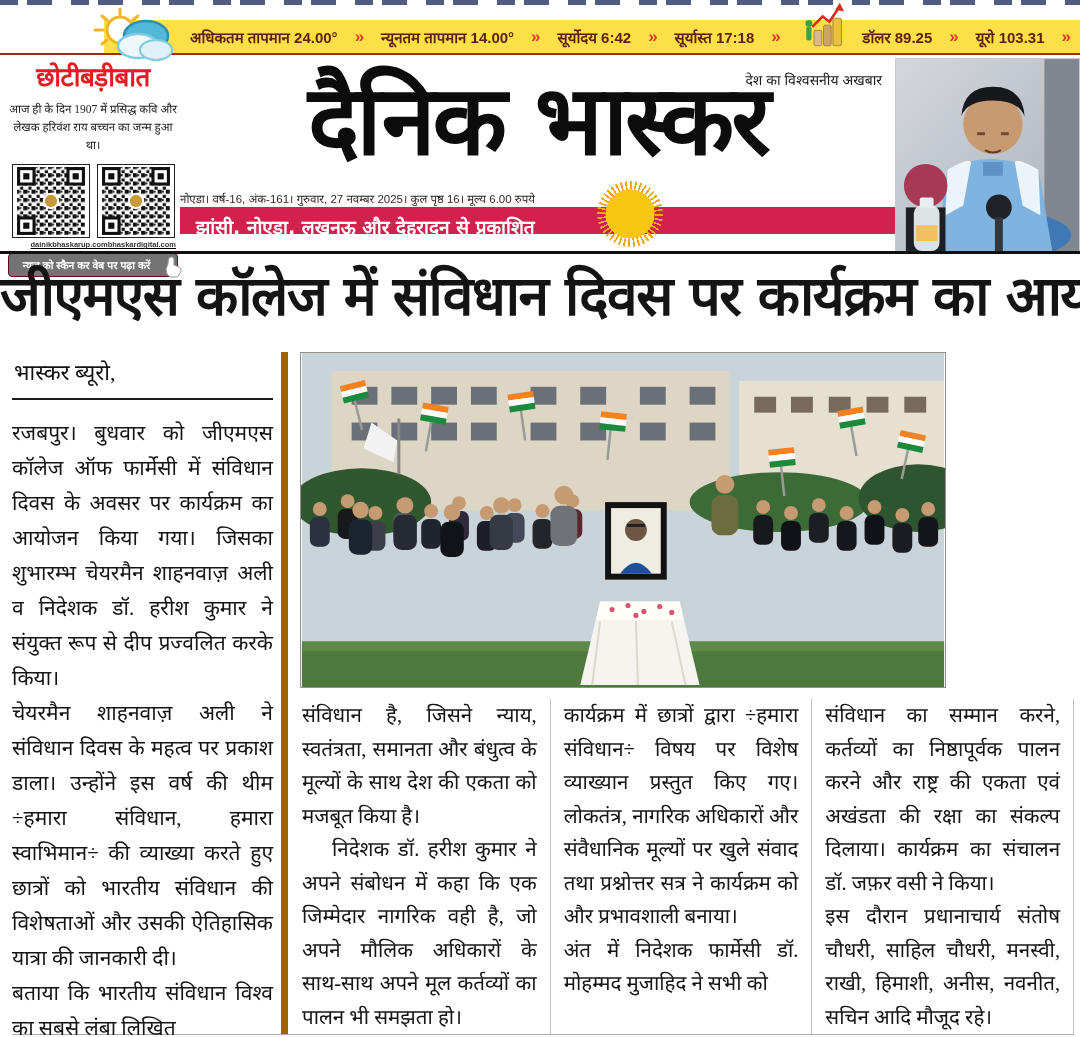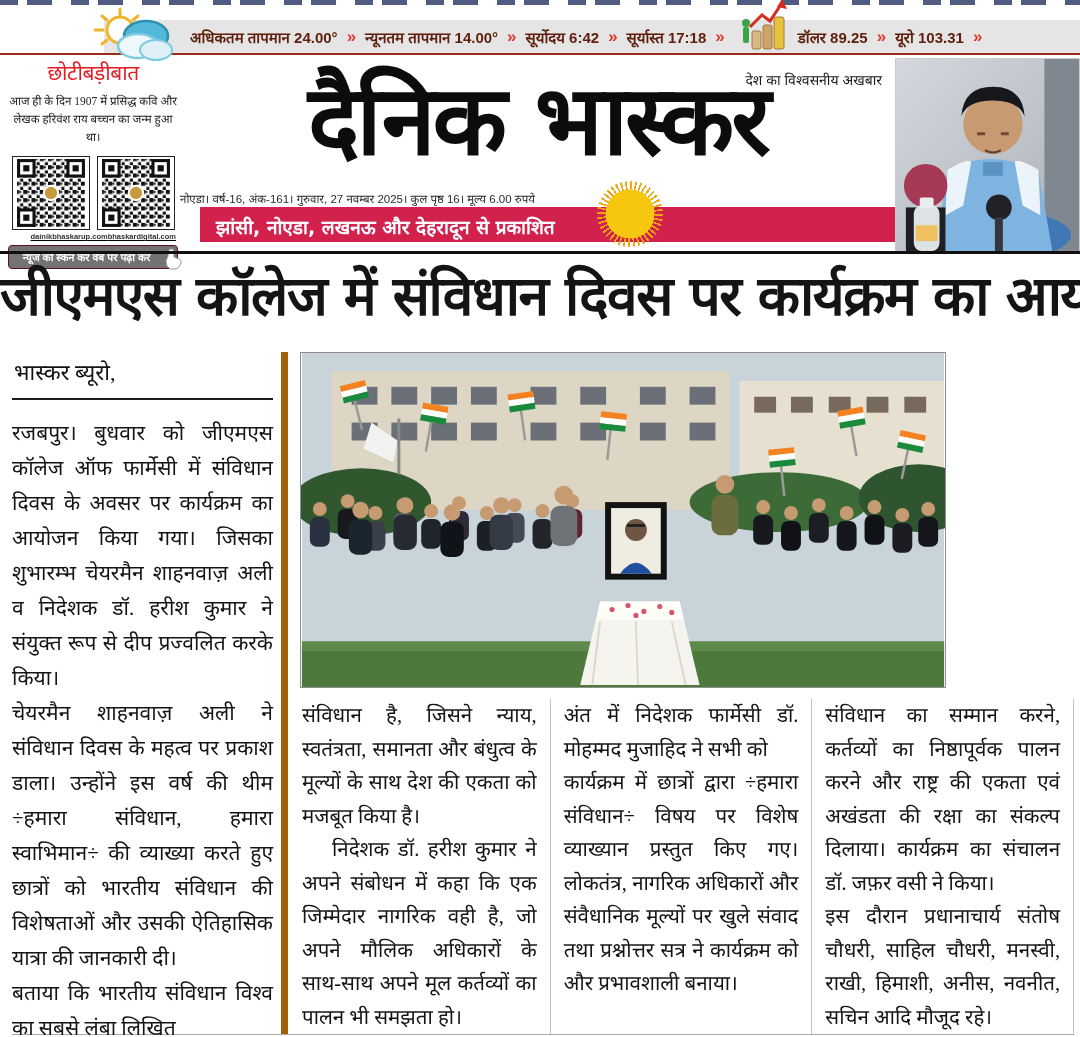--- a/index.html
+++ b/index.html
@@ -8,55 +8,55 @@
           font-family:"Liberation Serif","DejaVu Serif",serif; margin:0 auto; }
 
   
   .top-clip { position:absolute; top:0; left:0; right:0; height:8px;
     background:
       repeating-linear-gradient(90deg,#253463 0 18px,transparent 18px 27px,#253463 27px 52px,transparent 52px 71px),
       linear-gradient(#fff,#fff);
     background-size:100% 5px,100% 100%; background-repeat:no-repeat; opacity:.8; }
 
   
-  .info-bar { position:absolute; top:20px; left:104px; right:0; height:33px; background:#e5e5e5;
+  .info-bar { position:absolute; top:20px; left:104px; right:0; height:33px; background:#fde047;
       display:flex; align-items:center; padding-left:86px;
-      font-family:"Liberation Sans","DejaVu Sans",sans-serif; }
+      font-family:"Liberation Sans","DejaVu Sans",sans-serif;gap:8px; }
   .bar-underline { position:absolute; top:53px; left:0; right:0; height:2px; background:#9c2a16; }
   .ib-item { font-size:15px; font-weight:bold; color:#5e1f0c; white-space:nowrap; }
   .ib-sep { color:#e2372b; font-weight:bold; font-size:17px; margin:0 9px; }
   .weather-icon { position:absolute; left:-18px; top:-14px; width:96px; height:58px; z-index:4; }
   .market-icon { width:52px; height:58px; margin:-22px 8px 0 4px; }
 
   
   .left-box { position:absolute; left:8px; top:58px; width:170px; font-family:"Liberation Sans","DejaVu Sans",sans-serif; }
-  .lb-title { color:#e41c23; font-size:21px; font-weight:normal; text-align:center; letter-spacing:-.5px; }
+  .lb-title { color:#e41c23; font-size:26px; font-weight:bold; text-align:center; letter-spacing:-.5px; }
   .lb-body  { margin-top:7px; font-size:11.5px; line-height:1.55; text-align:center; color:#1d1d1d;
               font-family:"Liberation Serif",serif; }
   .qr-row { display:flex; gap:7px; margin-top:10px; justify-content:center; }
   .qr { width:78px; height:74px; background:#fff; border:1px solid #222; }
   .qr-labels { display:flex; justify-content:flex-end; margin-top:2px; padding:0 2px;text-decoration:underline; }
   .qr-labels span { font-size:7.5px; color:#333; font-weight:bold; }
   .lb-banner { position:relative; margin-top:4px; background:#737373; border-radius:4px;
       color:#fff; font-size:10.5px; font-weight:bold; text-align:center; padding:4px 18px 4px 5px;
       border:1px solid #5f0f22; }
   .hand-icon { position:absolute; right:-6px; top:-2px; width:22px; height:26px; }
 
   
   .masthead { position:absolute; left:180px; top:58px; width:716px; height:192px; }
   .tagline { position:absolute; top:12px; right:14px; font-size:14px; color:#1a1a1a;
              font-family:"Liberation Sans",sans-serif; }
   .mast-title { position:absolute; top:2px; left:0; right:0; text-align:center; white-space:nowrap;
       font-family:"DejaVu Sans","Liberation Sans",sans-serif; font-weight:900; font-size:97px;
       letter-spacing:-3px; color:#0c0c0c; line-height:1.25; }
   .pub-line { position:absolute; top:133px; left:0; font-size:11.5px; color:#2b2b2b;
       font-family:"Liberation Sans",sans-serif; }
-  .edition-band { position:absolute; top:149px; left:0; width:720px; height:35px; background:#d2214d;
+  .edition-band { position:absolute; top:149px; left:0; width:720px; height:27px; background:#d2214d;
       color:#fff; font-weight:bold; font-size:19px; line-height:41px; padding-left:16px;
-      font-family:"DejaVu Sans","Liberation Sans",sans-serif;margin-left:20px; }
+      font-family:"DejaVu Sans","Liberation Sans",sans-serif; }
   .sun-icon { position:absolute; left:597px; top:181px; width:66px; height:66px; z-index:5;
       border-radius:50%;
       background:
         radial-gradient(circle at 50% 50%, #f6c70e 0 52%, rgba(246,199,14,0) 53%),
         repeating-conic-gradient(#f2a60d 0deg 3.5deg, rgba(242,166,13,0) 3.5deg 9deg); }
 
   
   .press-photo { position:absolute; left:895px; top:58px; width:185px; height:194px; border:1px solid #c9c9c9; }
 
   .rule-black { position:absolute; top:251px; left:0; right:0; height:3px; background:#101010; }
@@ -354,22 +354,22 @@
             </g>
         </svg>
       </div>
 
       <div class="cols">
         <div class="colx">
           <p>संविधान है, जिसने न्याय, स्वतंत्रता, समानता और बंधुत्व के मूल्यों के साथ देश की एकता को मजबूत किया है।</p>
           <p class="indent">निदेशक डॉ. हरीश कुमार ने अपने संबोधन में कहा कि एक जिम्मेदार नागरिक वही है, जो अपने मौलिक अधिकारों के साथ-साथ अपने मूल कर्तव्यों का पालन भी समझता हो।</p>
         </div>
         <div class="colx">
+          <p>कार्यक्रम में छात्रों द्वारा ÷हमारा संविधान÷ विषय पर विशेष व्याख्यान प्रस्तुत किए गए। लोकतंत्र, नागरिक अधिकारों और संवैधानिक मूल्यों पर खुले संवाद तथा प्रश्नोत्तर सत्र ने कार्यक्रम को और प्रभावशाली बनाया।</p>
           <p>अंत में निदेशक फार्मेसी डॉ. मोहम्मद मुजाहिद ने सभी को</p>
-          <p>कार्यक्रम में छात्रों द्वारा ÷हमारा संविधान÷ विषय पर विशेष व्याख्यान प्रस्तुत किए गए। लोकतंत्र, नागरिक अधिकारों और संवैधानिक मूल्यों पर खुले संवाद तथा प्रश्नोत्तर सत्र ने कार्यक्रम को और प्रभावशाली बनाया।</p>
         </div>
         <div class="colx">
           <p>संविधान का सम्मान करने, कर्तव्यों का निष्ठापूर्वक पालन करने और राष्ट्र की एकता एवं अखंडता की रक्षा का संकल्प दिलाया। कार्यक्रम का संचालन डॉ. जफ़र वसी ने किया।</p>
           <p>इस दौरान प्रधानाचार्य संतोष चौधरी, साहिल चौधरी, मनस्वी, राखी, हिमाशी, अनीस, नवनीत, सचिन आदि मौजूद रहे।</p>
         </div>
       </div>
     </div>
   </div>
 
 </div>

